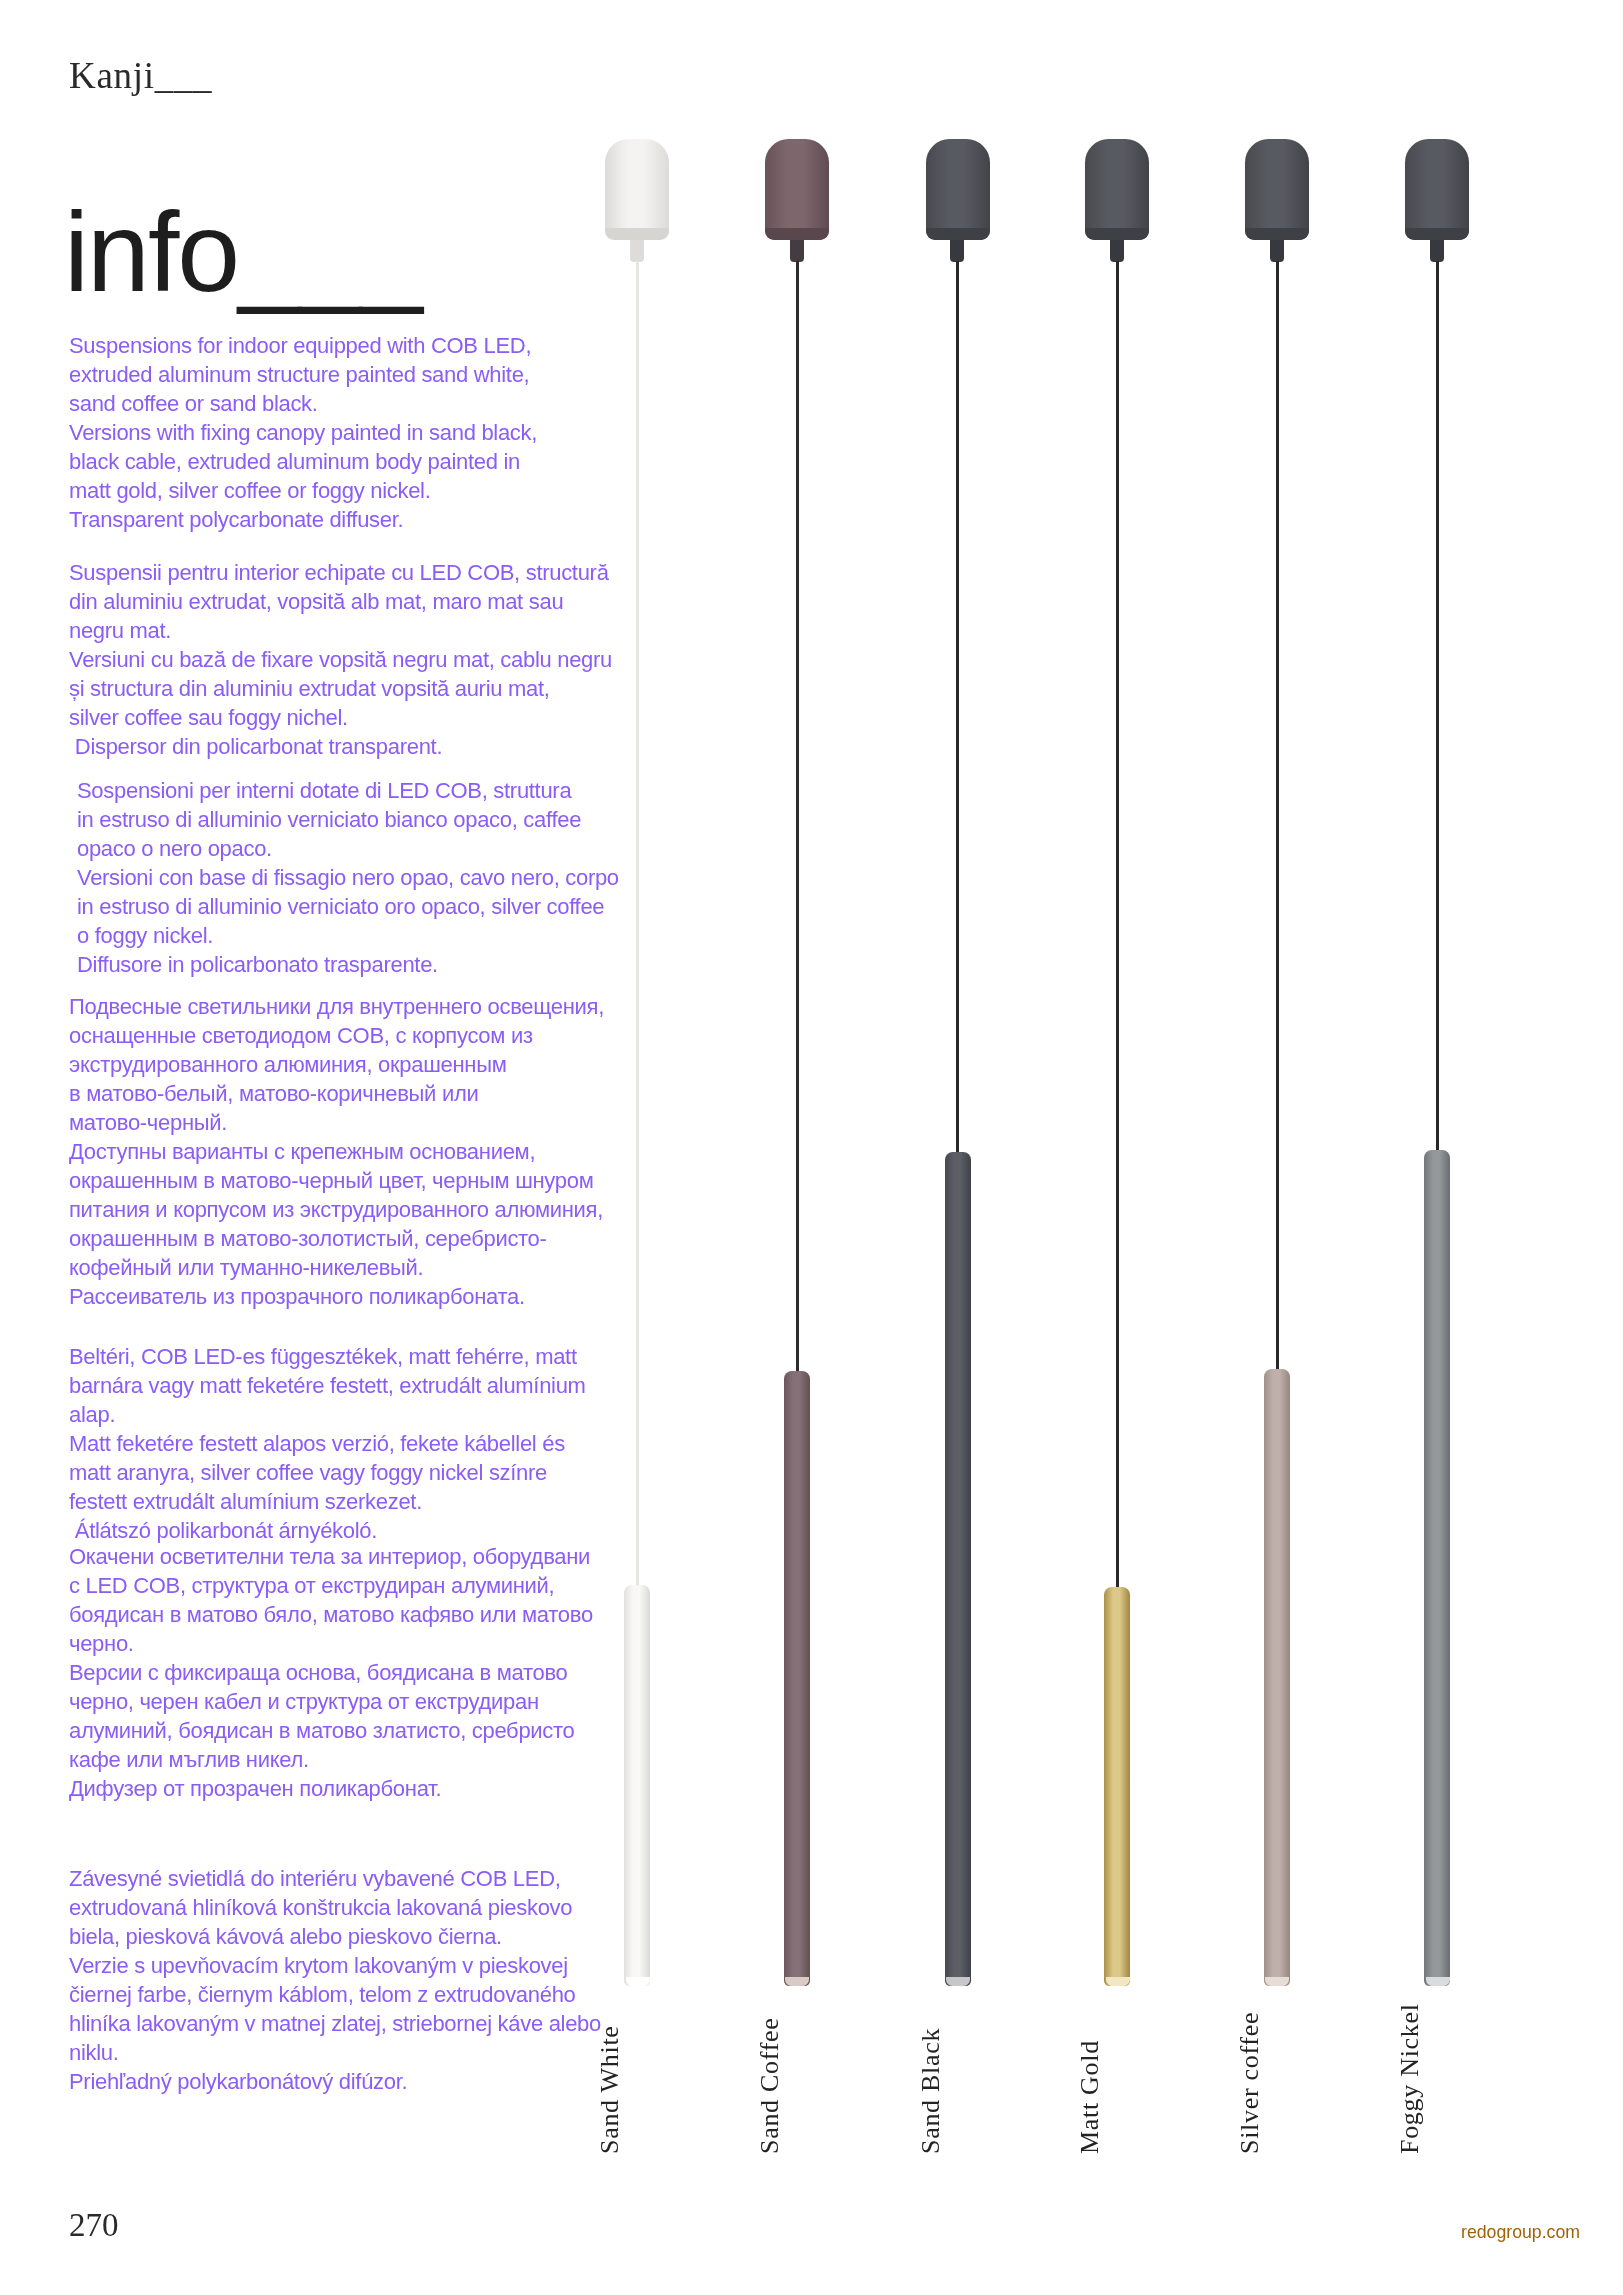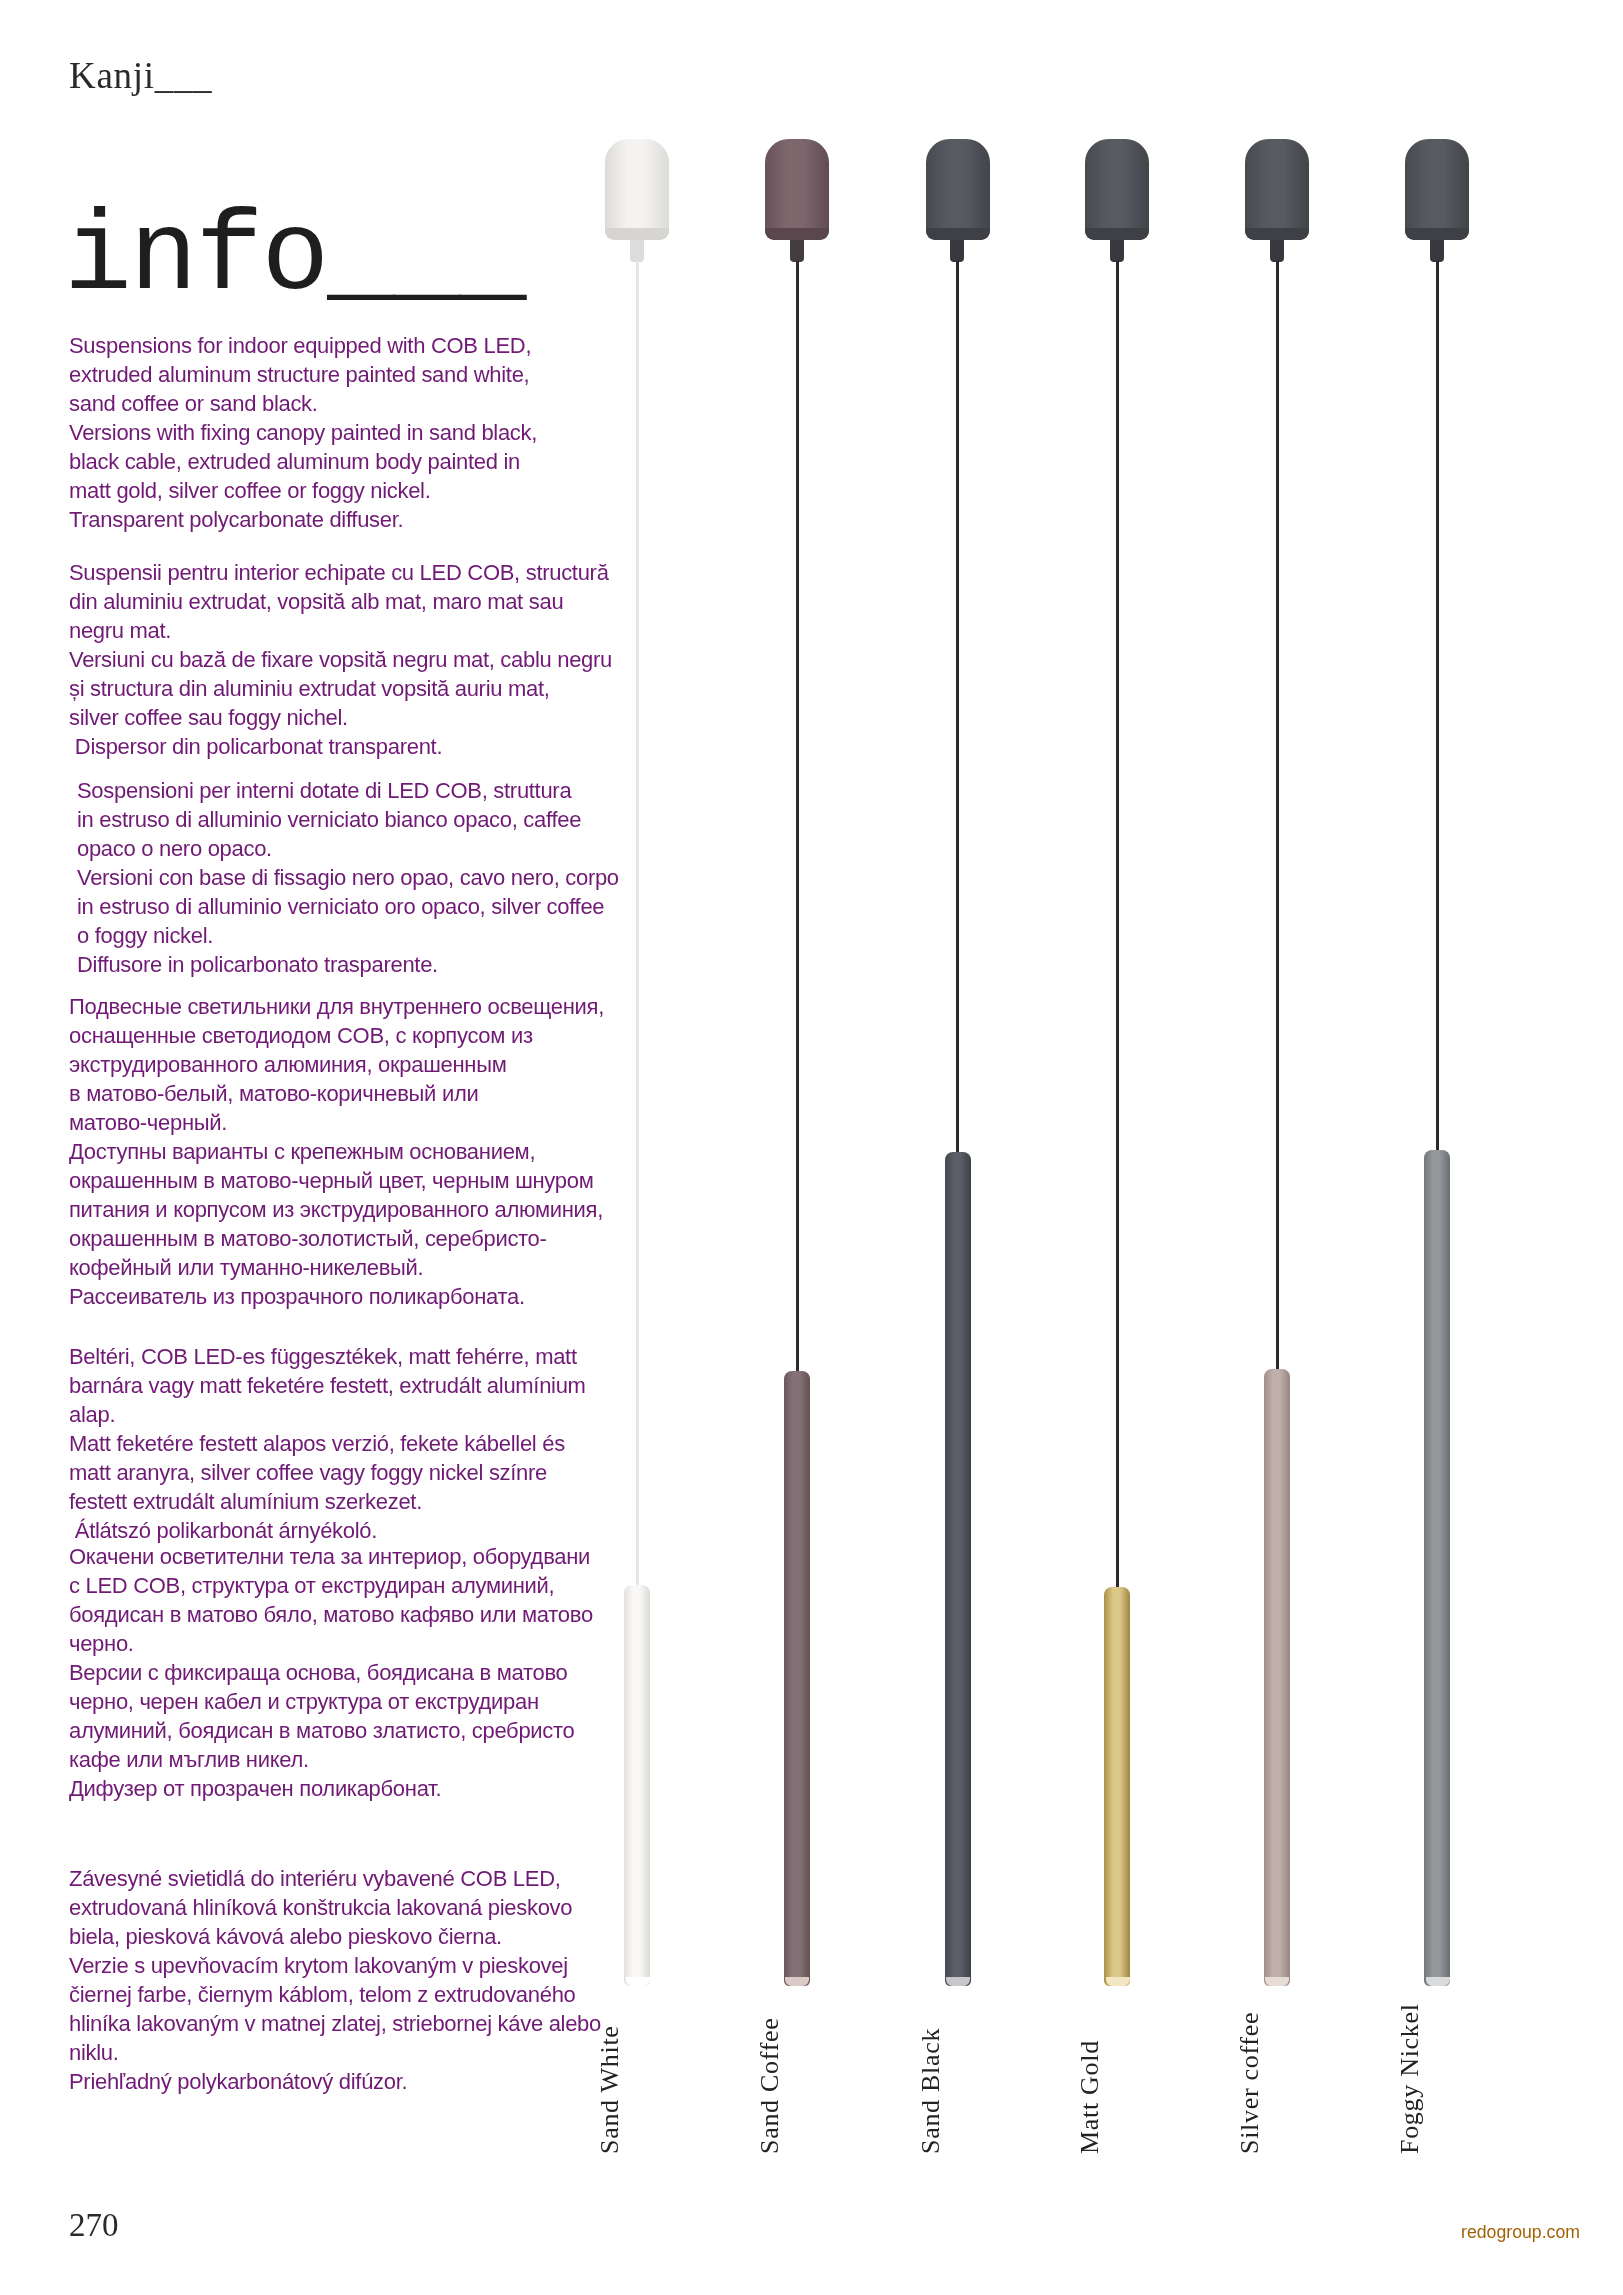--- a/index.html
+++ b/index.html
@@ -1,24 +1,24 @@
 <!DOCTYPE html>
 <html style="font-size:10.5px"><head>
 <meta charset="utf-8">
 <style>
   html,body{margin:0;padding:0;background:#ffffff;}
   .page{position:relative;width:1623px;height:2295px;background:#ffffff;overflow:hidden;
         font-family:"Liberation Sans",sans-serif;}
   .brand{position:absolute;left:69px;top:54px;
          font-family:Liberation Serif, serif;font-size:37px;color:#2a2a2a;letter-spacing:0.7px;}
-  .info-title{position:absolute;left:64px;top:202px;
-         font-family:Liberation Mono, monospace;font-size:113px;font-weight:400;color:#1e1e1e;
+  .info-title{position:absolute;left:64px;top:196px;
+         font-family:Liberation Sans, sans-serif;font-size:113px;font-weight:400;color:#1e1e1e;
          letter-spacing:-2px;line-height:1;}
   .desc{position:absolute;left:69px;width:543px;white-space:pre-line;
-        font-size:22px;line-height:29px;color:#701a75;letter-spacing:-0.3px;}
+        font-size:22px;line-height:29px;color:#8b5cf6;letter-spacing:-0.3px;}
   .desc.en{top:331px;}
   .desc.ro{top:558px;}
   .desc.it{top:776px;margin-left:8px;}
   .desc.ru{top:992px;}
   .desc.hu{top:1322px;margin-top:20px;}
   .desc.bg{top:1542px;}
   .desc.sk{top:1817px;margin-top:47px;}
   .lamp-area{position:absolute;left:0;top:0;width:1623px;height:2295px;pointer-events:none;}
   .canopy{position:absolute;width:64px;height:101px;border-radius:23.6px 23.6px 9.2px 9.2px;}
   .canopy .rim{position:absolute;left:0;bottom:0;width:100%;height:11.8px;border-radius:0 0 9.2px 9.2px;}

